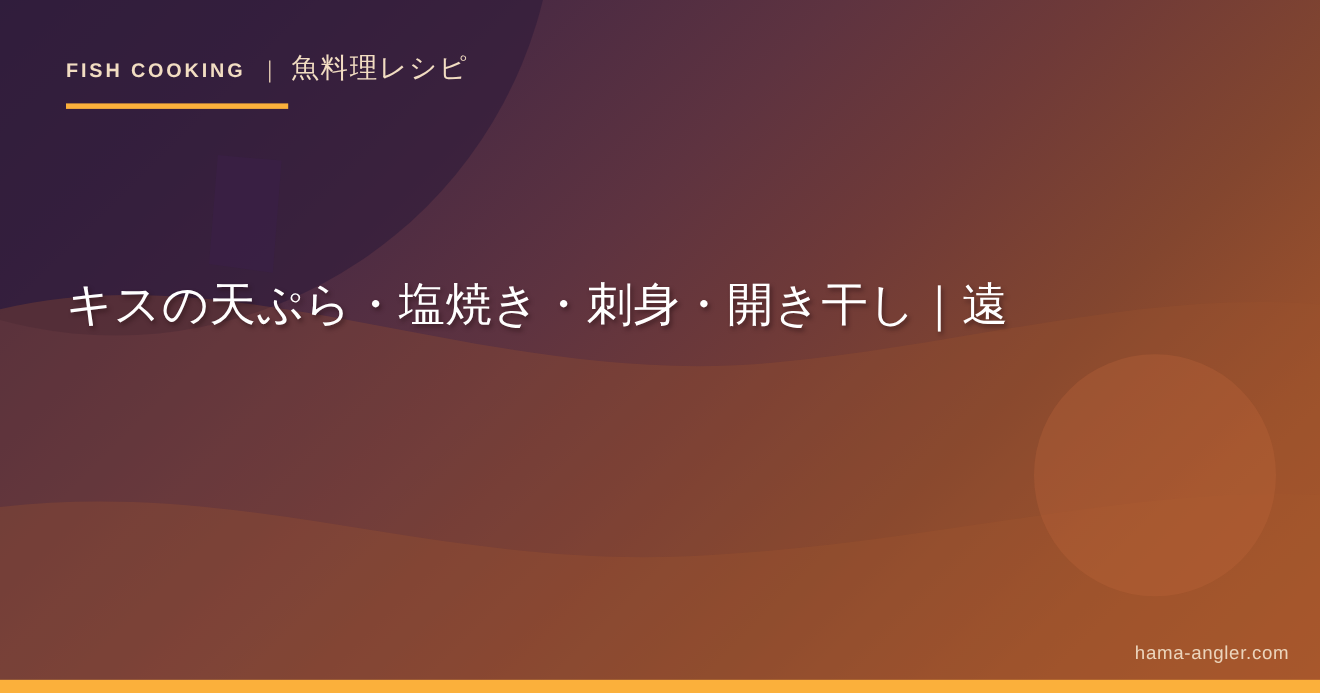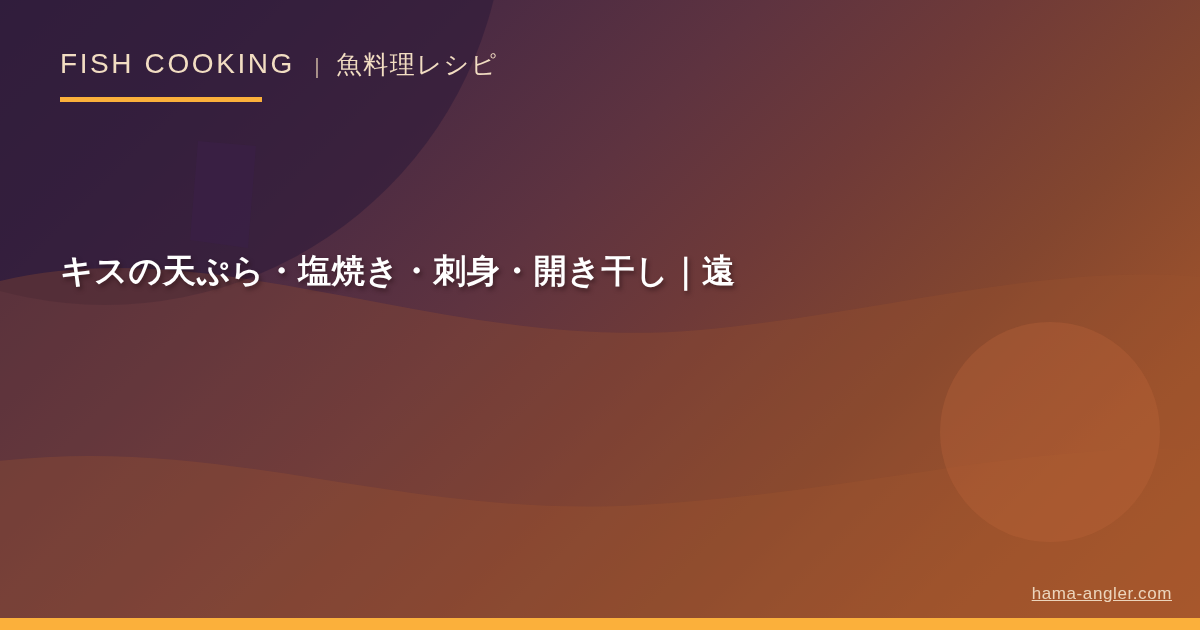--- a/index.html
+++ b/index.html
@@ -51,24 +51,24 @@
     top: 50px;
     width: 900px;
   }
   .eyebrow-row {
     display: flex;
     align-items: baseline;
     white-space: nowrap;
     line-height: 1;
   }
   .eyebrow-latin {
-    font-size: 28px;
+    font-size: 18px;
     letter-spacing: 2.6px;
     color: #f2ddc2;
-    font-weight: 400;
+    font-weight: 700;
   }
   .eyebrow-sep {
     font-size: 20px;
     color: #e6cfb4;
     margin: 0 10px 0 12px;
     font-weight: 300;
   }
   .eyebrow-jp {
     font-size: 25px;
     letter-spacing: 1.6px;
@@ -84,39 +84,38 @@
 
   
   .title-wrap {
     position: absolute;
     left: 60px;
     top: 250px;
     width: 1080px;
   }
   .title {
     margin: 0;
-    font-size: 33px;
-    font-weight: 700;
+    font-size: 42px;
+    font-weight: 400;
     line-height: 1.3;
     color: #ffffff;
     letter-spacing: 0.5px;
     text-shadow: 2px 3px 4px rgba(40, 16, 20, 0.55);
     white-space: nowrap;
   }
 
   
   .site-url {
     position: absolute;
     right: 28px;
     bottom: 26px;
     font-size: 17px;
     letter-spacing: 0.6px;
     color: #f0dcc4;
     opacity: 0.95;
-    text-decoration: underline;
   }
 
   .bottom-bar {
     position: absolute;
     left: 0;
     right: 0;
     bottom: 0;
     height: 12px;
     background: #fbb03b;
   }

